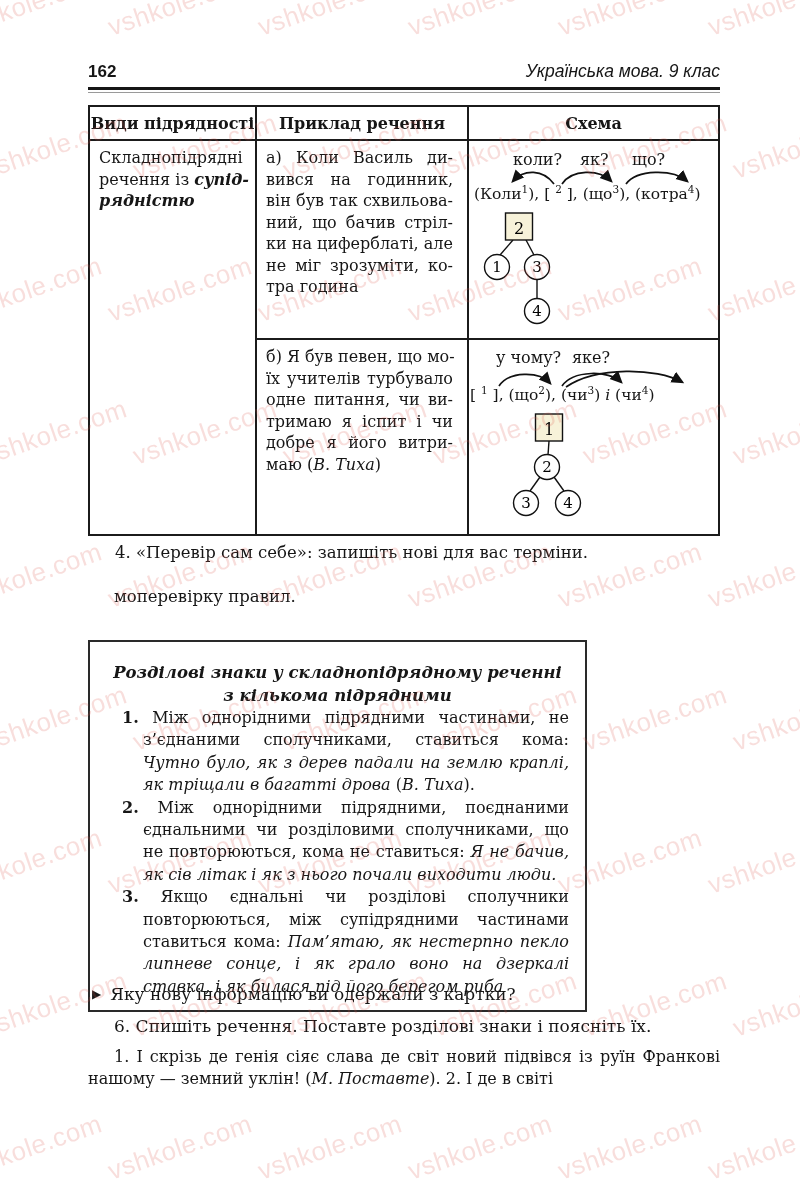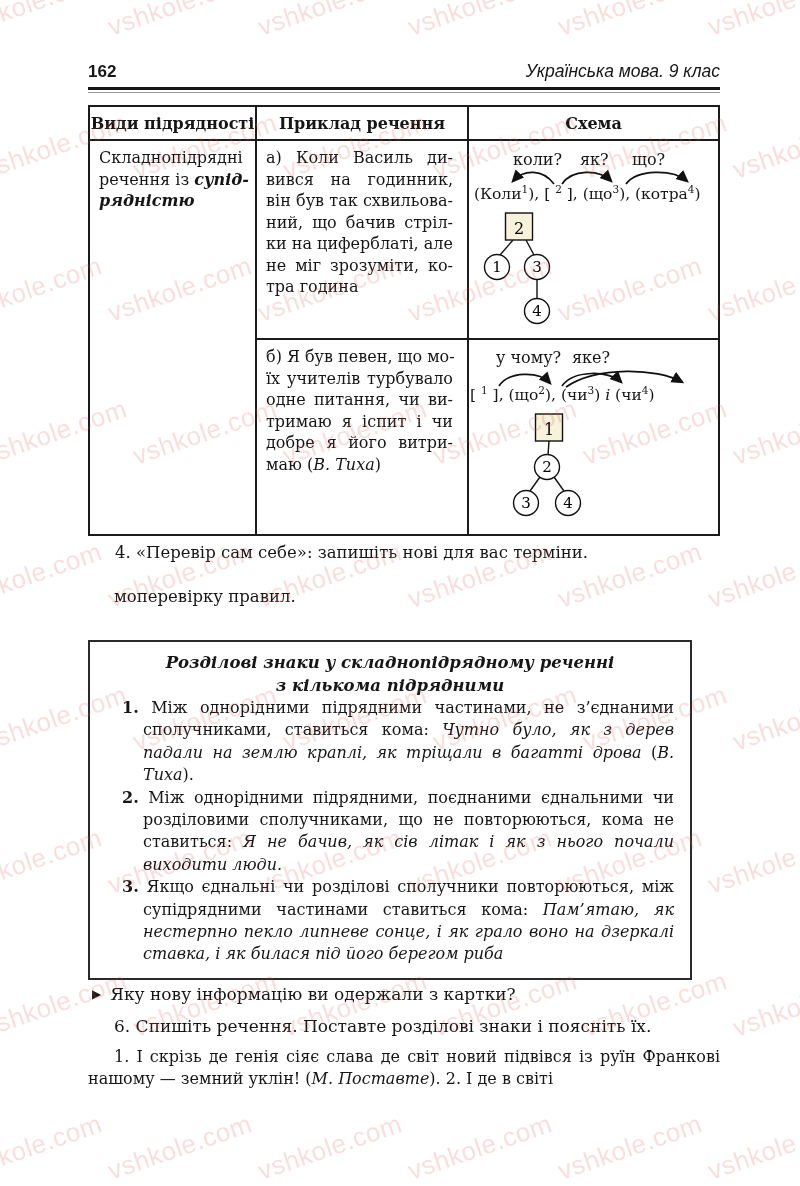--- a/index.html
+++ b/index.html
@@ -30,22 +30,22 @@
   td.text-cell .ln{white-space:nowrap;}
   .stretch{text-align:justify;text-align-last:justify;}
   td.schema-cell{position:relative;padding:0;vertical-align:top;}
   .q-label{position:absolute;font-size:16px;white-space:nowrap;}
   .formula{position:absolute;font-size:15.5px;white-space:nowrap;}
   .formula sup{font-size:10.5px;line-height:0;}
   .abs-svg{position:absolute;left:0;}
   
   .exr{position:absolute;font-weight:normal;font-size:16.5px;white-space:nowrap;}
   
-  .rules-box{position:absolute;left:88px;top:640px;width:604px;box-sizing:border-box;
-    border:2px solid #2a2a2a;padding:9px 16px 12px 16px;background:transparent;}
+  .rules-box{position:absolute;left:88px;top:640px;width:499px;box-sizing:border-box;
+    border:2px solid #2a2a2a;padding:19px 16px 12px 16px;background:transparent;}
   .box-title{text-align:center;font-weight:bold;font-style:italic;font-size:16.5px;line-height:23px;}
   .rule{font-size:16px;line-height:22.4px;text-align:justify;padding-left:37px;text-indent:-21px;margin-top:0;}
   .rule .num{font-weight:bold;}
   
   .followup{position:absolute;left:92px;top:984px;font-size:17px;}
   .followup .tri{font-size:12px;vertical-align:2px;margin-right:9px;}
   .ex6-body{position:absolute;left:88px;top:1046px;width:632px;font-size:16px;line-height:22px;
     text-align:justify;text-indent:26px;}
 </style>
 </head>

